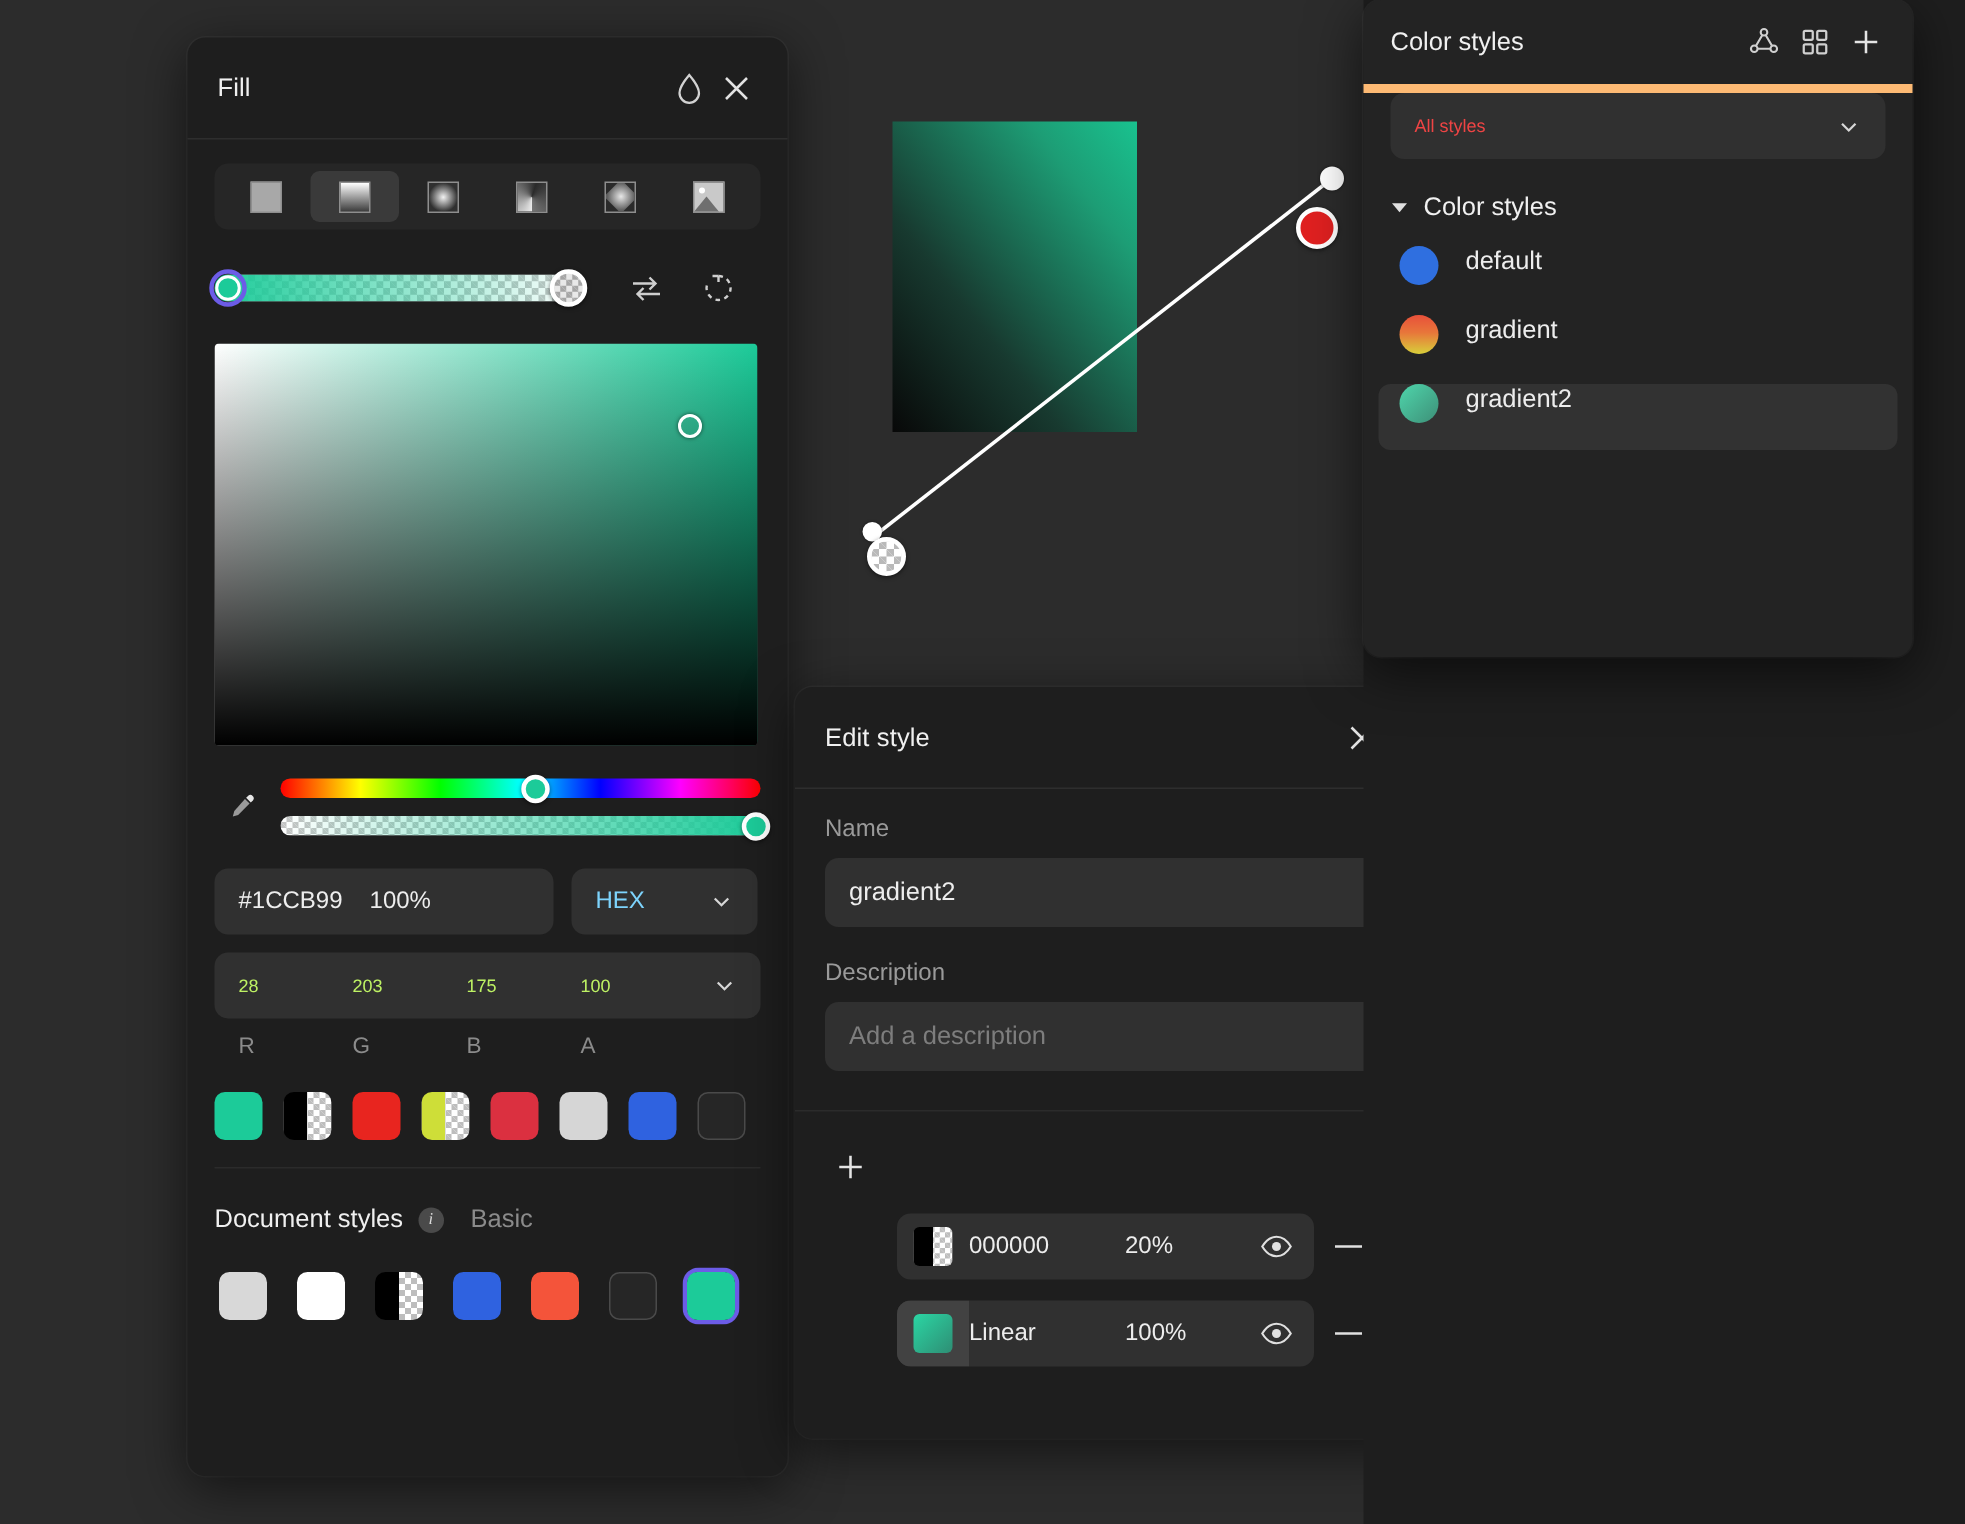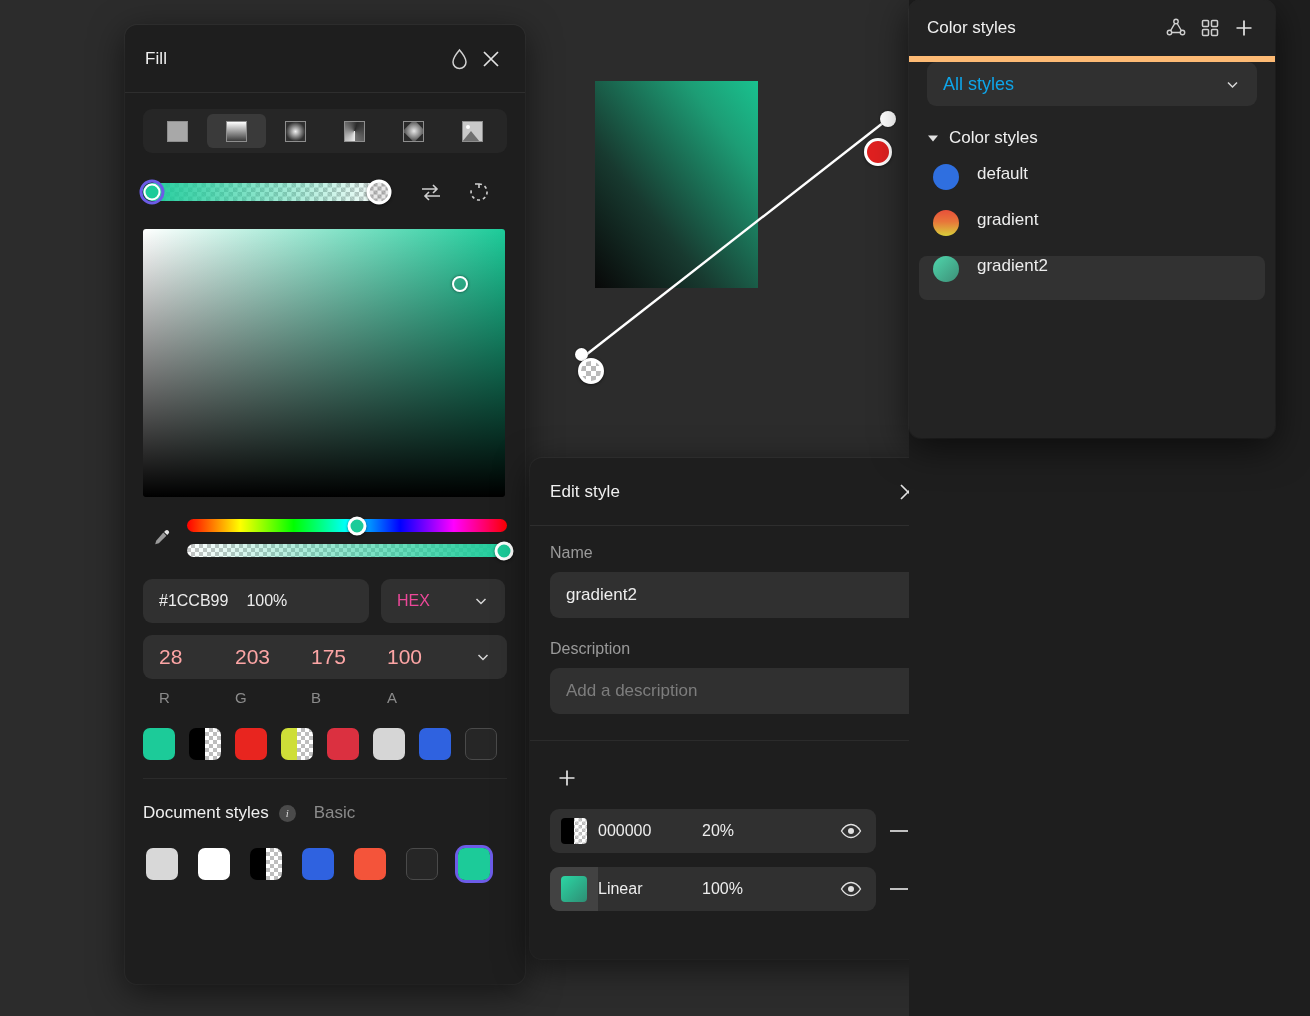--- a/index.html
+++ b/index.html
@@ -176,27 +176,27 @@
 
   .hex-row { display: flex; gap: 12px; margin-top: 22px; }
   .input-box {
     background: #303030; border-radius: 9px; height: 44px;
     display: flex; align-items: center; padding: 0 16px; cursor: text;
   }
   .hex-main { width: 226px; gap: 18px; }
   .hex-val { font-size: 16px; color: #ededed; }
   .hex-alpha { font-size: 16px; color: #ededed; }
   .hex-mode { width: 124px; justify-content: space-between; cursor: pointer; }
-  .mode-label { font-size: 16px; color: #ec4899; }
+  .mode-label { font-size: 16px; color: #7dd3fc; }
 
   .rgba-box {
     margin-top: 12px; background: #303030; border-radius: 9px; height: 44px;
     display: flex; align-items: center; padding: 0 16px; position: relative;
   }
-  .rgba-box .f { width: 76px; font-size: 21px; color: #fca5a5; }
+  .rgba-box .f { width: 76px; font-size: 12px; color: #bef264; }
   .rgba-caret { position: absolute; right: 16px; }
   .rgba-labels { display: flex; padding: 0 16px; margin-top: 10px; }
   .rgba-labels span { width: 76px; font-size: 15px; color: #8b8b8b; }
 
   .swatch-strip {
     display: flex; gap: 14px; margin-top: 22px; padding-bottom: 18px;
     border-bottom: 1px solid #2b2b2b;
   }
   .sw { width: 32px; height: 32px; border-radius: 7px; cursor: pointer; }
   .sw.empty { background: #262626; border: 1px solid #4a4a4a; }
@@ -230,21 +230,21 @@
     background: #303030; border-radius: 9px; height: 46px;
     display: flex; align-items: center; padding: 0 16px; font-size: 17px; color: #ededed;
     cursor: text;
   }
   .es-input.placeholder { color: #7d7d7d; }
   .es-gap { height: 22px; }
   .es-sep { height: 1px; background: #2b2b2b; margin: 26px -20px 0; }
   .color-head { display: flex; align-items: center; margin-top: 20px; }
   .color-head .t { flex: 1; font-size: 17px; color: #f0f0f0; }
   .stop-row {
-    display: flex; align-items: center; margin-top: 14px; gap: 0;
+    display: flex; align-items: center; margin-top: 14px; gap: 0; margin-left: 48px;
   }
   .stop-pill {
     flex: 1; background: #303030; border-radius: 9px; height: 44px;
     display: flex; align-items: center; padding: 0 14px 0 0; overflow: hidden;
   }
   .stop-pill.active-left .thumb-cell { background: #424242; }
   .thumb-cell { height: 44px; width: 48px; display: flex; align-items: center; justify-content: center; }
   .sw-thumb { width: 26px; height: 26px; border-radius: 4px; }
   .sw-thumb.half {
     background-color: #fff;
@@ -270,21 +270,21 @@
     display: flex; align-items: center; height: 62px; padding: 0 14px 0 18px;
     border-bottom: 6px solid #fdba74;
   }
   .cs-head .t { flex: 1; font-size: 17px; color: #f0f0f0; }
   .cs-search { display: flex; align-items: center; height: 54px; padding: 0 18px; gap: 14px; cursor: text; }
   .cs-search .ph { font-size: 17px; color: #8b8b8b; }
   .cs-select {
     margin: 0 18px; height: 44px; background: #303030; border-radius: 9px;
     display: flex; align-items: center; padding: 0 16px; cursor: pointer;
   }
-  .cs-select .t { flex: 1; font-size: 18px; color: #0ea5e9; }
+  .cs-select .t { flex: 1; font-size: 12px; color: #ef4444; }
   .cs-group { display: flex; align-items: center; gap: 10px; padding: 0 18px; height: 48px; margin-top: 8px; cursor: pointer; }
   .cs-group .t { font-size: 17px; color: #f0f0f0; }
   .cs-item {
     display: flex; gap: 18px; height: 44px; margin: 2px 10px;
     padding: 0 14px; border-radius: 8px; cursor: pointer;
   }
   .cs-item.sel { background: #323232; }
   .cs-item .t { font-size: 17px; color: #ededed; }
   .dot { width: 26px; height: 26px; border-radius: 50%; flex: none; }
   .dot-default { background: #2f6fe0; }

